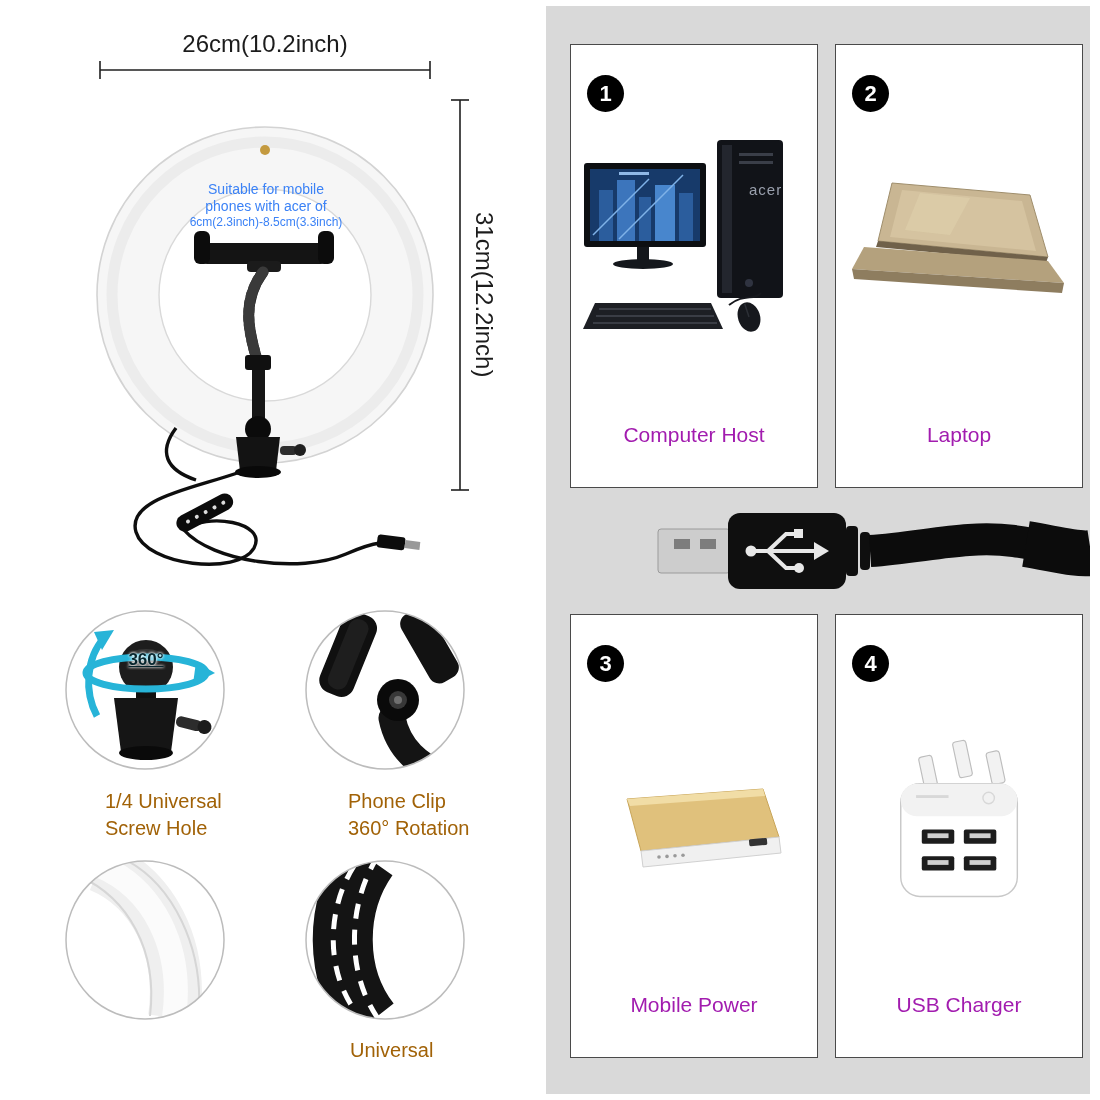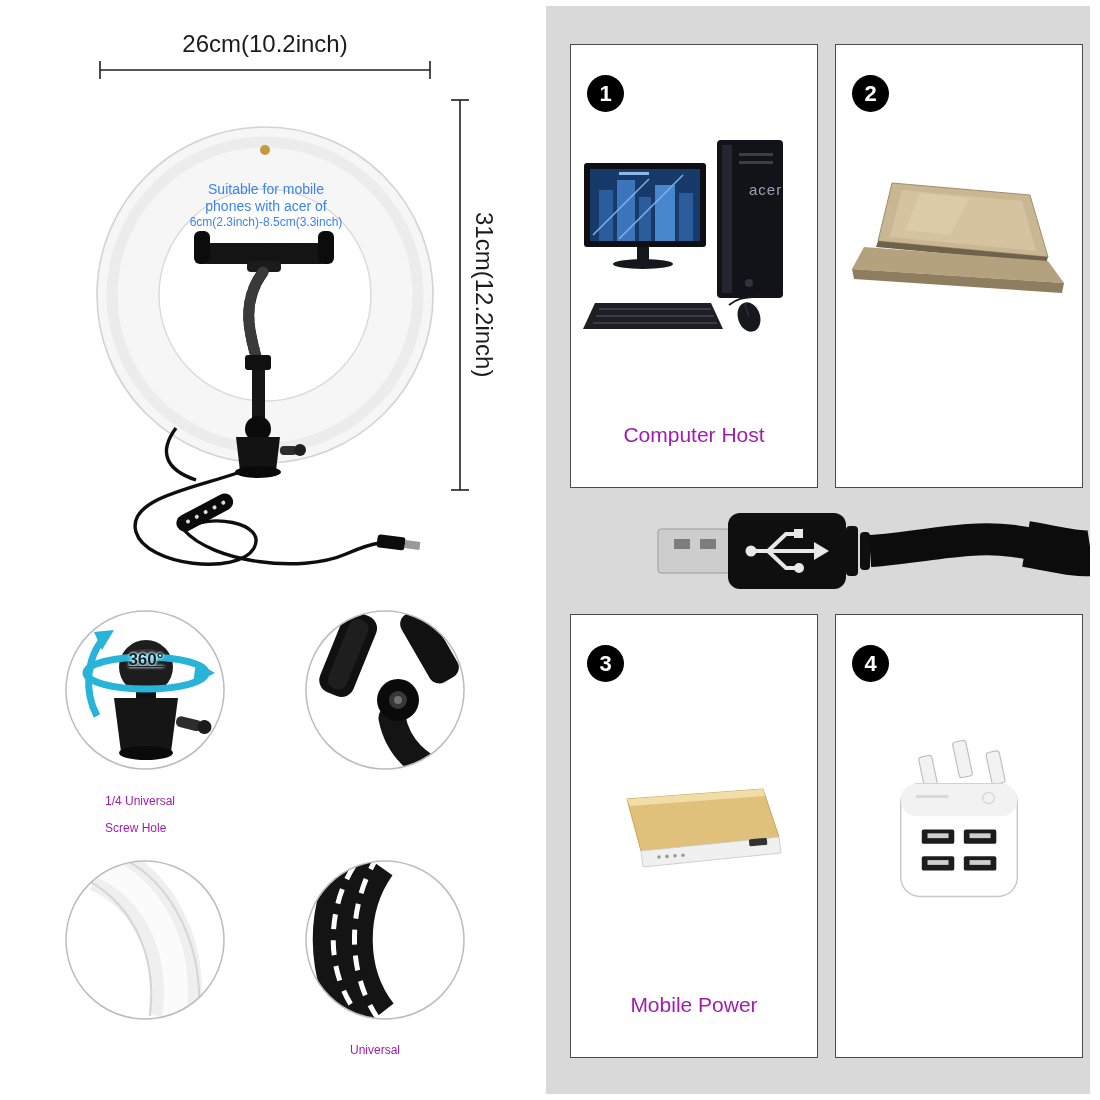--- a/index.html
+++ b/index.html
@@ -6,21 +6,21 @@
   body { font-family: "Liberation Sans", sans-serif; background: #fff; }
   #stage { position: relative; width: 1100px; height: 1100px; background: #fff; overflow: hidden; }
   .abs { position: absolute; }
 
   
   .dim-w { left: 100px; top: 30px; width: 330px; text-align: center; font-size: 24px; color: #1c1c1c; }
   .dim-h { left: 470px; top: 100px; height: 390px; writing-mode: vertical-rl; text-align: center; font-size: 24px; color: #1c1c1c; }
   .ring-note { left: 155px; top: 181px; width: 222px; text-align: center; color: #3b82f6; font-size: 14px; line-height: 16.5px; }
   .ring-note .small { font-size: 12px; }
   .badge-360 { left: 112px; top: 650px; width: 68px; text-align: center; font-size: 17px; font-weight: bold; color: #07262e; text-shadow: 0 0 3px #ffffff, 0 0 3px #ffffff; text-decoration: underline; }
-  .callout-label { font-size: 12px; line-height: 26.5px; color: #a21caf; }
+  .callout-label { font-size: 20px; line-height: 26.5px; color: #a16207; }
   .cl-1 { left: 105px; top: 788px; }
   .cl-2 { left: 348px; top: 788px; }
   .cl-3 { left: 85px; top: 1037px; }
   .cl-4 { left: 350px; top: 1037px; }
 
   
   #panel { left: 546px; top: 6px; width: 544px; height: 1088px; background: #d9d9d9; }
   .card { position: absolute; width: 248px; height: 444px; background: #ffffff; border: 1px solid #4a4a4a; }
   .card-1 { left: 24px; top: 38px; }
   .card-2 { left: 289px; top: 38px; }
@@ -166,20 +166,24 @@
   <div class="abs ring-note">
     <div>Suitable for mobile</div>
     <div>phones with acer of</div>
     <div class="small">6cm(2.3inch)-8.5cm(3.3inch)</div>
   </div>
   <div class="abs badge-360">360°</div>
 
   <div class="abs callout-label cl-1">
     <div>1/4 Universal</div>
     <div>Screw Hole</div>
+  </div>
+  <div class="abs callout-label cl-2">
+    <div>Phone Clip</div>
+    <div>360° Rotation</div>
   </div>
   <div class="abs callout-label cl-4">
     <div>Universal</div>
     <div></div>
   </div>
 
   <div id="panel" class="abs">
 
     <div class="card card-1">
       <div class="num-badge">1</div>
@@ -215,20 +219,21 @@
     <div class="card card-2">
       <div class="num-badge">2</div>
       <svg style="position:absolute;left:14px;top:130px" width="220" height="140" viewBox="0 0 220 140">
         <polygon points="42,8 180,20 198,82 28,66" fill="#c9b693" stroke="#9f8e6c" stroke-width="1"></polygon>
         <polygon points="52,15 172,26 186,76 40,62" fill="#d5c3a0"></polygon>
         <polygon points="70,18 120,23 100,60 55,55" fill="#dccda9" opacity="0.8"></polygon>
         <polygon points="28,66 198,82 196,88 26,72" fill="#70614a"></polygon>
         <polygon points="14,72 198,86 214,108 2,94" fill="#b4a17d"></polygon>
         <polygon points="2,94 214,108 212,118 4,104" fill="#8e7d5f"></polygon>
       </svg>
+      <div class="card-label">Laptop</div>
     </div>
 
     <svg class="cable-svg" viewBox="0 0 544 118">
       <rect x="112" y="40" width="72" height="44" rx="3" fill="#cdcdcd" stroke="#9b9b9b"></rect>
       <rect x="128" y="50" width="16" height="10" fill="#7d7d7d"></rect>
       <rect x="154" y="50" width="16" height="10" fill="#7d7d7d"></rect>
       <rect x="182" y="24" width="118" height="76" rx="12" fill="#0f0f0f"></rect>
       <g stroke="#e8e8e8" stroke-width="4" fill="none">
         <path d="M205,62 H268"></path>
         <path d="M222,62 L240,45 H252"></path>
@@ -275,16 +280,17 @@
         <circle cx="120" cy="69" r="6" stroke="#d8d8d8" fill="none" stroke-width="1.5"></circle>
         <rect x="50" y="102" width="34" height="15" rx="2" fill="#1c1c1c"></rect>
         <rect x="56" y="106" width="22" height="5" fill="#cfcfcf"></rect>
         <rect x="94" y="102" width="34" height="15" rx="2" fill="#1c1c1c"></rect>
         <rect x="100" y="106" width="22" height="5" fill="#cfcfcf"></rect>
         <rect x="50" y="130" width="34" height="15" rx="2" fill="#1c1c1c"></rect>
         <rect x="56" y="134" width="22" height="5" fill="#cfcfcf"></rect>
         <rect x="94" y="130" width="34" height="15" rx="2" fill="#1c1c1c"></rect>
         <rect x="100" y="134" width="22" height="5" fill="#cfcfcf"></rect>
       </svg>
+      <div class="card-label">USB Charger</div>
     </div>
 
   </div>
 </div>
 
 </body></html>

